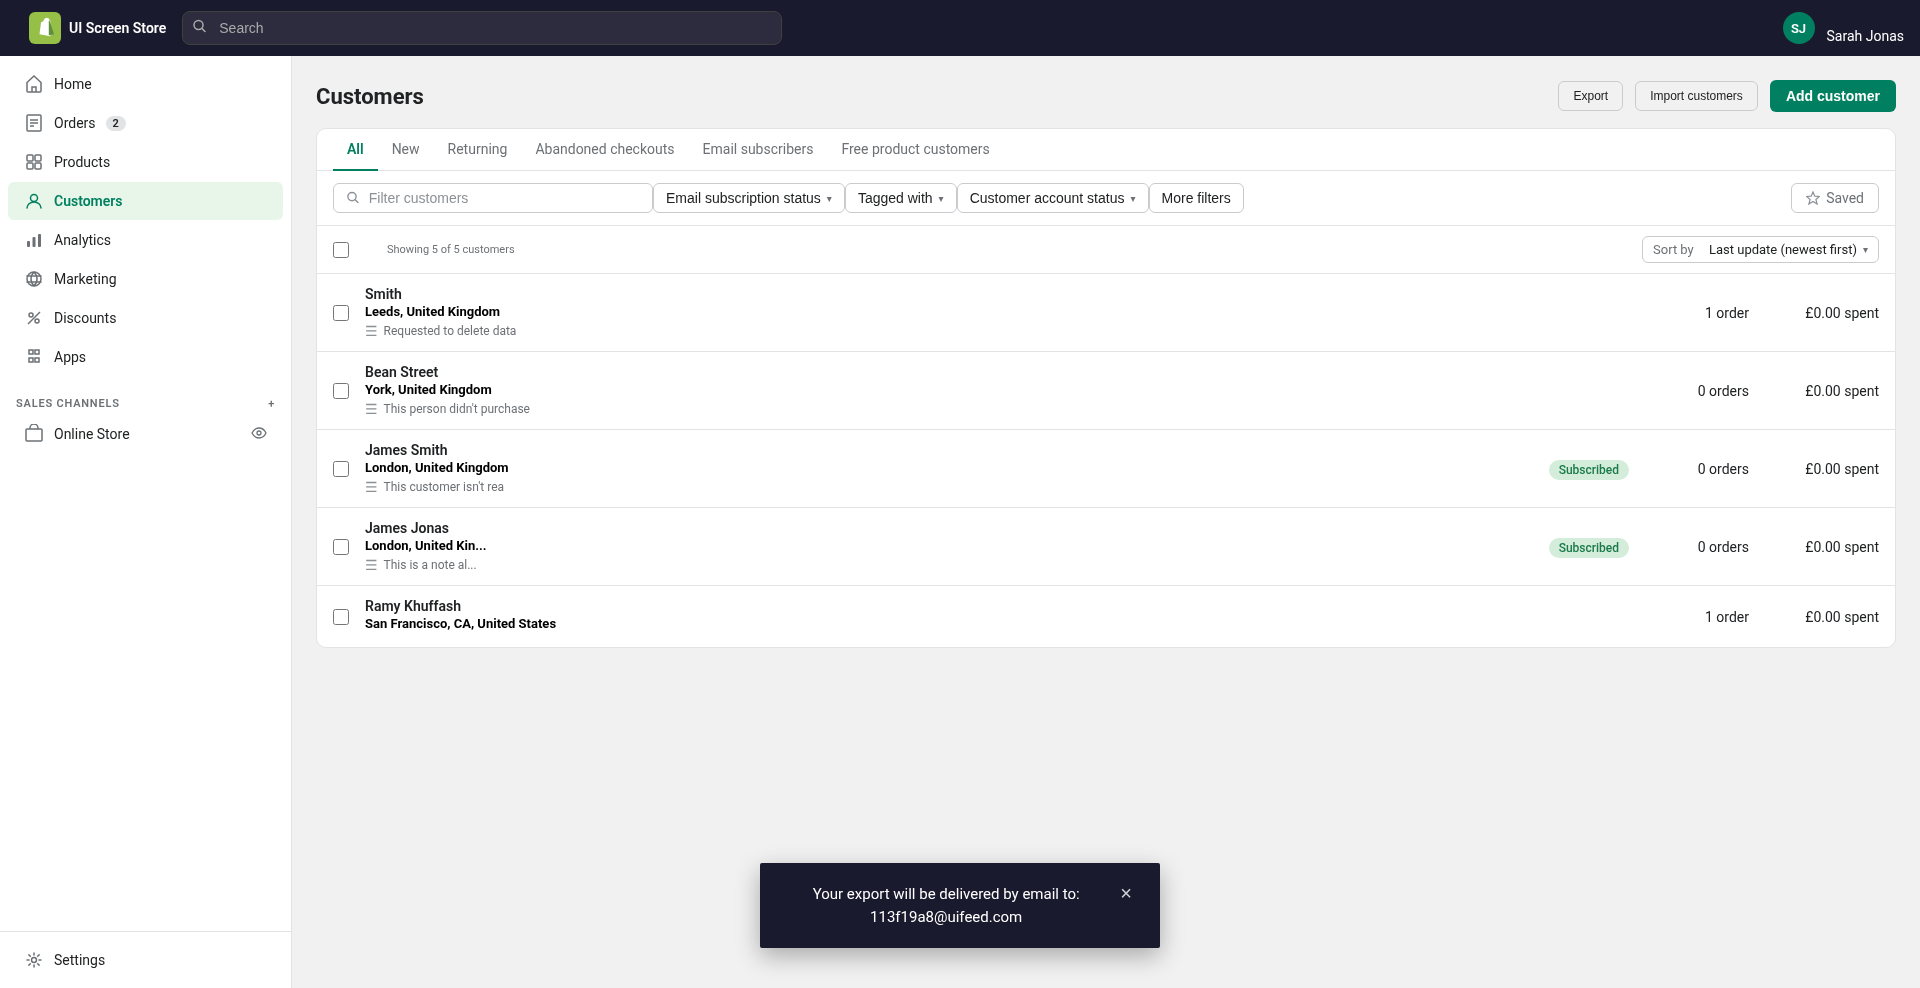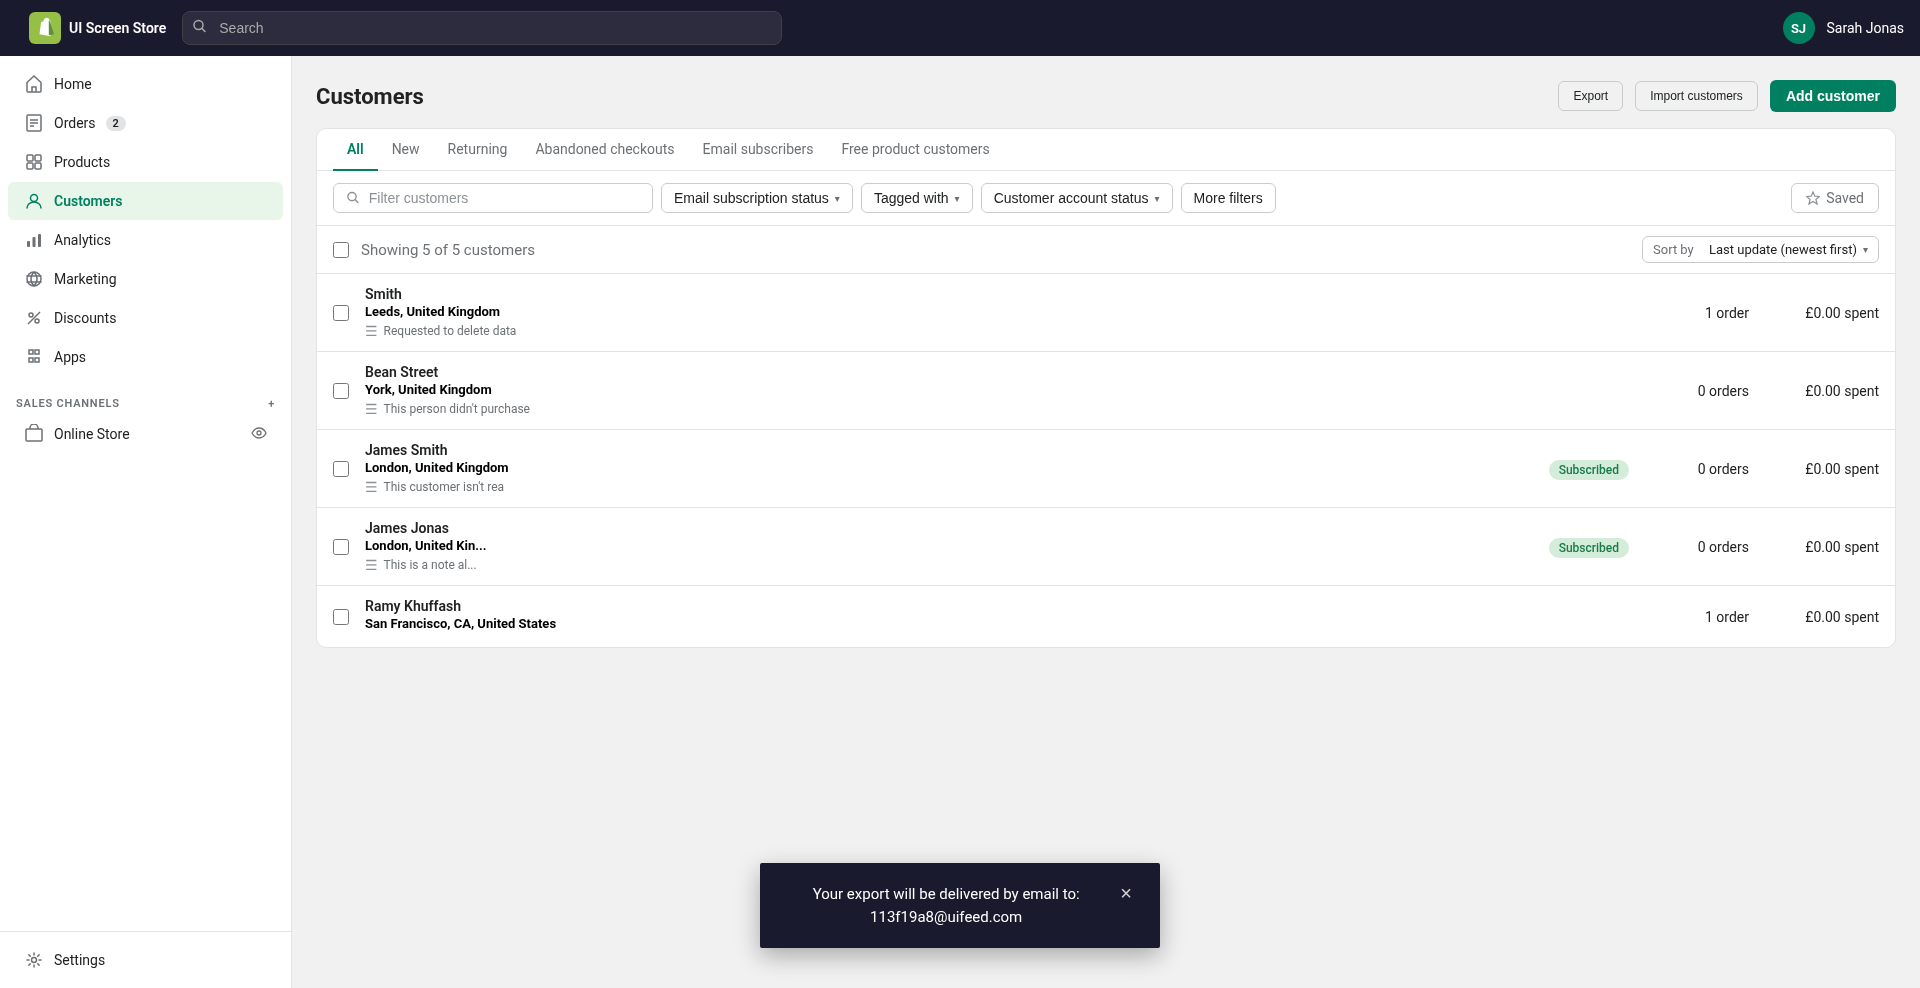--- a/index.html
+++ b/index.html
@@ -12,21 +12,21 @@
     .sidebar { width: 292px; background: #fff; border-right: 1px solid #e1e3e5; display: flex; flex-direction: column; flex-shrink: 0; overflow-y: auto; }
     .content-area { flex: 1; background: #f1f1f1; overflow-y: auto; padding: 24px; }
 
     
     .top-bar-logo { display: flex; align-items: center; gap: 8px; color: #fff; font-weight: 600; font-size: 14px; text-decoration: none; margin-left: 13px; }
     .shopify-icon { width: 32px; height: 32px; }
     .top-bar-search { flex: 1; max-width: 600px; position: relative; }
     .top-bar-search input { width: 100%; padding: 8px 12px 8px 36px; border-radius: 8px; border: 1px solid #404040; background: #2c2c3e; color: #f97316; font-size: 14px; outline: none; }
     .top-bar-search input::placeholder { color: #aaa; }
     .search-icon-wrap { position: absolute; left: 10px; top: 50%; transform: translateY(-50%); color: #aaa; }
-    .top-bar-right { margin-left: auto; display: flex; align-items: center; gap: 12px; }
+    .top-bar-right { margin-left: auto; display: flex; align-items: flex-end; gap: 12px; }
     .avatar { width: 32px; height: 32px; border-radius: 50%; background: #008060; color: #fff; display: flex; align-items: center; justify-content: center; font-weight: 600; font-size: 13px; }
     .user-name { color: #fff; font-size: 14px; }
 
     
     .sidebar-nav { padding: 8px 0; }
     .sidebar-item { display: flex; align-items: center; gap: 10px; padding: 9px 16px; cursor: pointer; color: #202223; font-size: 14px; border-radius: 6px; margin: 1px 8px; }
     .sidebar-item.active { background: #e8f5e9; color: #008060; font-weight: 600; }
     .sidebar-item .icon { width: 20px; height: 20px; display: flex; align-items: center; justify-content: center; flex-shrink: 0; }
     .badge { background: #e1e3e5; color: #202223; border-radius: 10px; font-size: 11px; padding: 1px 7px; font-weight: 600; }
     .section-header { font-size: 11px; font-weight: 600; color: #6d7175; padding: 12px 16px 4px; letter-spacing: 0.8px; display: flex; align-items: center; justify-content: space-between; }
@@ -41,31 +41,31 @@
 
     
     .card { background: #fff; border-radius: 10px; border: 1px solid #e1e3e5; overflow: hidden; }
 
     
     .tabs { display: flex; border-bottom: 1px solid #e1e3e5; padding: 0 16px; }
     .tab { padding: 12px 14px; font-size: 14px; cursor: pointer; color: #6d7175; border-bottom: 2px solid transparent; margin-bottom: -1px; }
     .tab.active { color: #008060; border-bottom-color: #008060; font-weight: 600; }
 
     
-    .filters-row { display: flex; align-items: center; gap: 8px; padding: 12px 16px; border-bottom: 1px solid #e1e3e5; }
+    .filters-row { display: flex; align-items: center; padding: 12px 16px; border-bottom: 1px solid #e1e3e5; }
     .filter-search { display: flex; align-items: center; gap: 8px; border: 1px solid #c9cccf; border-radius: 6px; padding: 6px 12px; flex: 1; max-width: 320px; background: #fff; }
     .filter-search input { border: none; outline: none; font-size: 14px; color: #202223; width: 100%; background: transparent; }
     .filter-search input::placeholder { color: #8c9196; }
     .filter-btn { display: flex; align-items: center; gap: 6px; border: 1px solid #c9cccf; border-radius: 6px; padding: 6px 12px; background: #fff; cursor: pointer; font-size: 14px; color: #202223; white-space: nowrap; }
     .filter-btn .chevron { font-size: 10px; color: #6d7175; }
     .saved-btn { display: flex; align-items: center; gap: 6px; border: 1px solid #c9cccf; border-radius: 6px; padding: 6px 14px; background: #fff; cursor: pointer; font-size: 14px; color: #6d7175; margin-left: auto; }
 
     
     .table-subheader { display: flex; align-items: center; justify-content: space-between; padding: 10px 16px; border-bottom: 1px solid #e1e3e5; }
-    .table-subheader-text { font-size: 15px; color: #6d7175; }
+    .table-subheader-text { font-size: 11px; color: #6d7175; margin-left: 26px; }
     .sort-select { display: flex; align-items: center; gap: 6px; border: 1px solid #c9cccf; border-radius: 6px; padding: 5px 10px; background: #fff; cursor: pointer; font-size: 13px; color: #202223; }
     .sort-label { color: #6d7175; }
 
     .customer-row { display: flex; align-items: center; padding: 12px 16px; border-bottom: 1px solid #e1e3e5; cursor: pointer; }
     .customer-row:last-child { border-bottom: none; }
     .row-checkbox { margin-right: 16px; flex-shrink: 0; }
     .customer-info { flex: 1; }
     .customer-name { font-size: 14px; font-weight: 600; color: #202223; margin-bottom: 2px; }
     .customer-location { font-size: 13px; color: #000000; margin-bottom: 4px; font-weight: bold; }
     .customer-note { display: flex; align-items: center; gap: 6px; font-size: 12px; color: #6d7175; }

